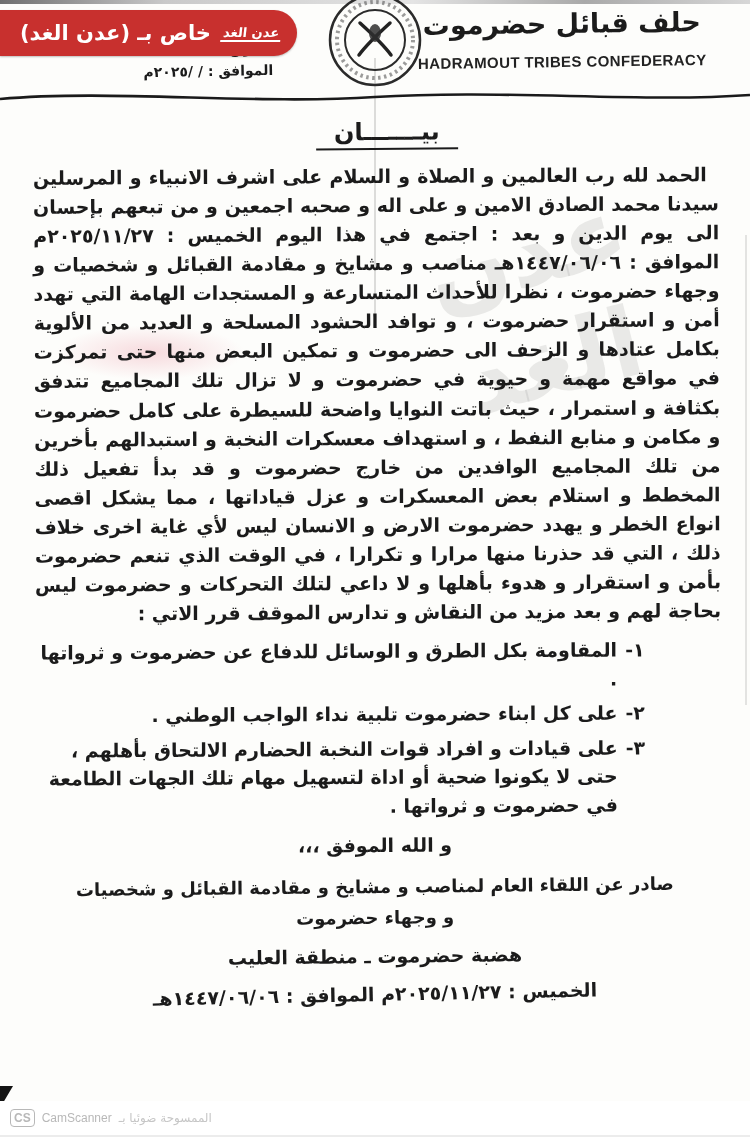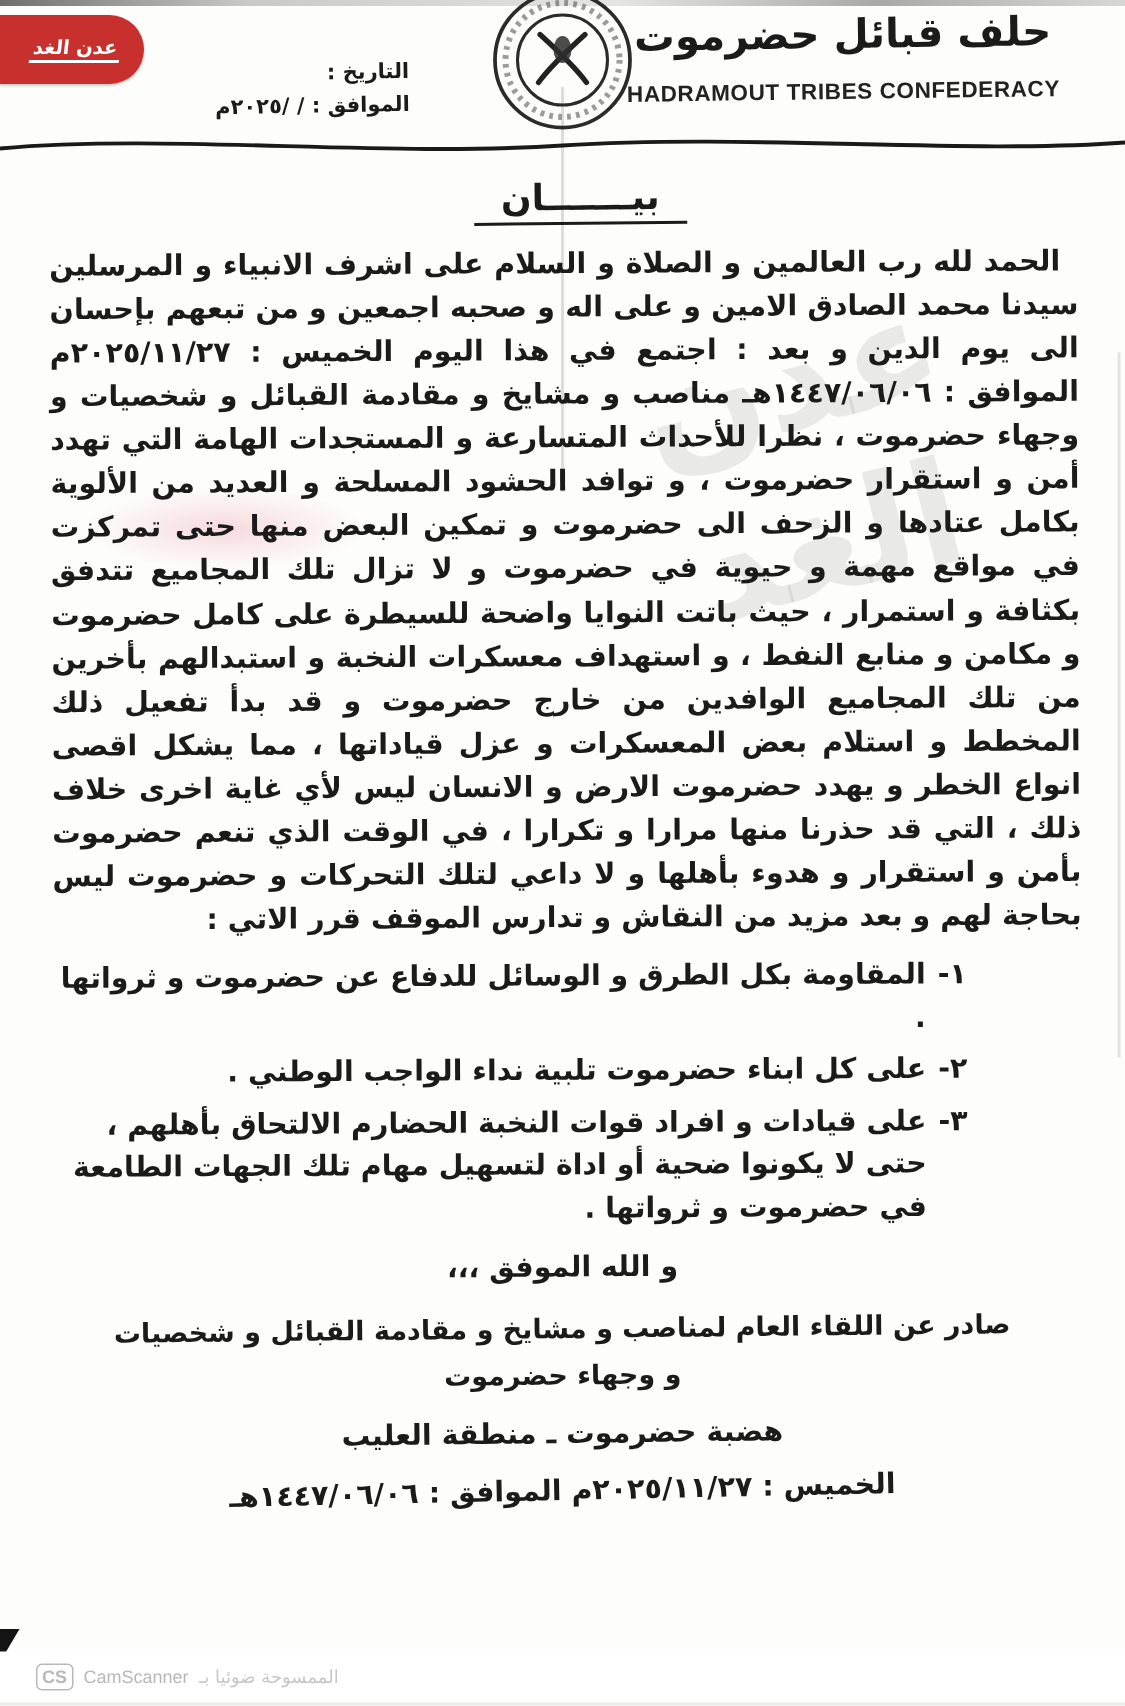--- a/index.html
+++ b/index.html
@@ -126,21 +126,21 @@
     margin-top:16px; text-align:center; direction:rtl;
     font-size:19px; font-weight:bold;
     transform:rotate(-1.2deg);
   }
   
   .cam-footer{
     position:absolute; bottom:0; left:0; width:100%; height:36px;
     background:#fff;
     border-bottom:2px solid #ececec;
     display:flex; align-items:center; gap:7px;
-    padding-left:24px;
+    padding-left:10px;
     color:#b8b8b8;
   }
   .cs-logo{
     border:1.5px solid #b8b8b8; border-radius:4px;
     font-size:12px; font-weight:bold; padding:1px 3px;
     font-family:"Liberation Sans", sans-serif;
   }
   .cs-brand{ font-size:12px; font-family:"Liberation Sans", sans-serif; }
   .cs-ar{ font-size:12px; direction:rtl; color:#c6c6c6; }
 </style>
@@ -151,20 +151,21 @@
 
   <div class="scan-edge-top"></div>
   <div class="scan-crease"></div>
   <div class="scan-edge-right"></div>
   <div class="scan-corner-wedge"></div>
   <div class="pink-smudge"></div>
   <div class="watermark">عدن الغد</div>
 
   <div class="press-badge">
     <span class="badge-logo">عدن الغد</span>
+    <span class="badge-text">خاص بـ (عدن الغد)</span>
   </div>
 
   <div class="header">
     <div class="header-right">
       <div class="org-name-ar">حلف قبائل حضرموت</div>
       <div class="org-name-en">HADRAMOUT TRIBES CONFEDERACY</div>
     </div>
 
     <div class="emblem-wrap">
       <svg viewBox="0 0 100 100" width="100" height="100">

